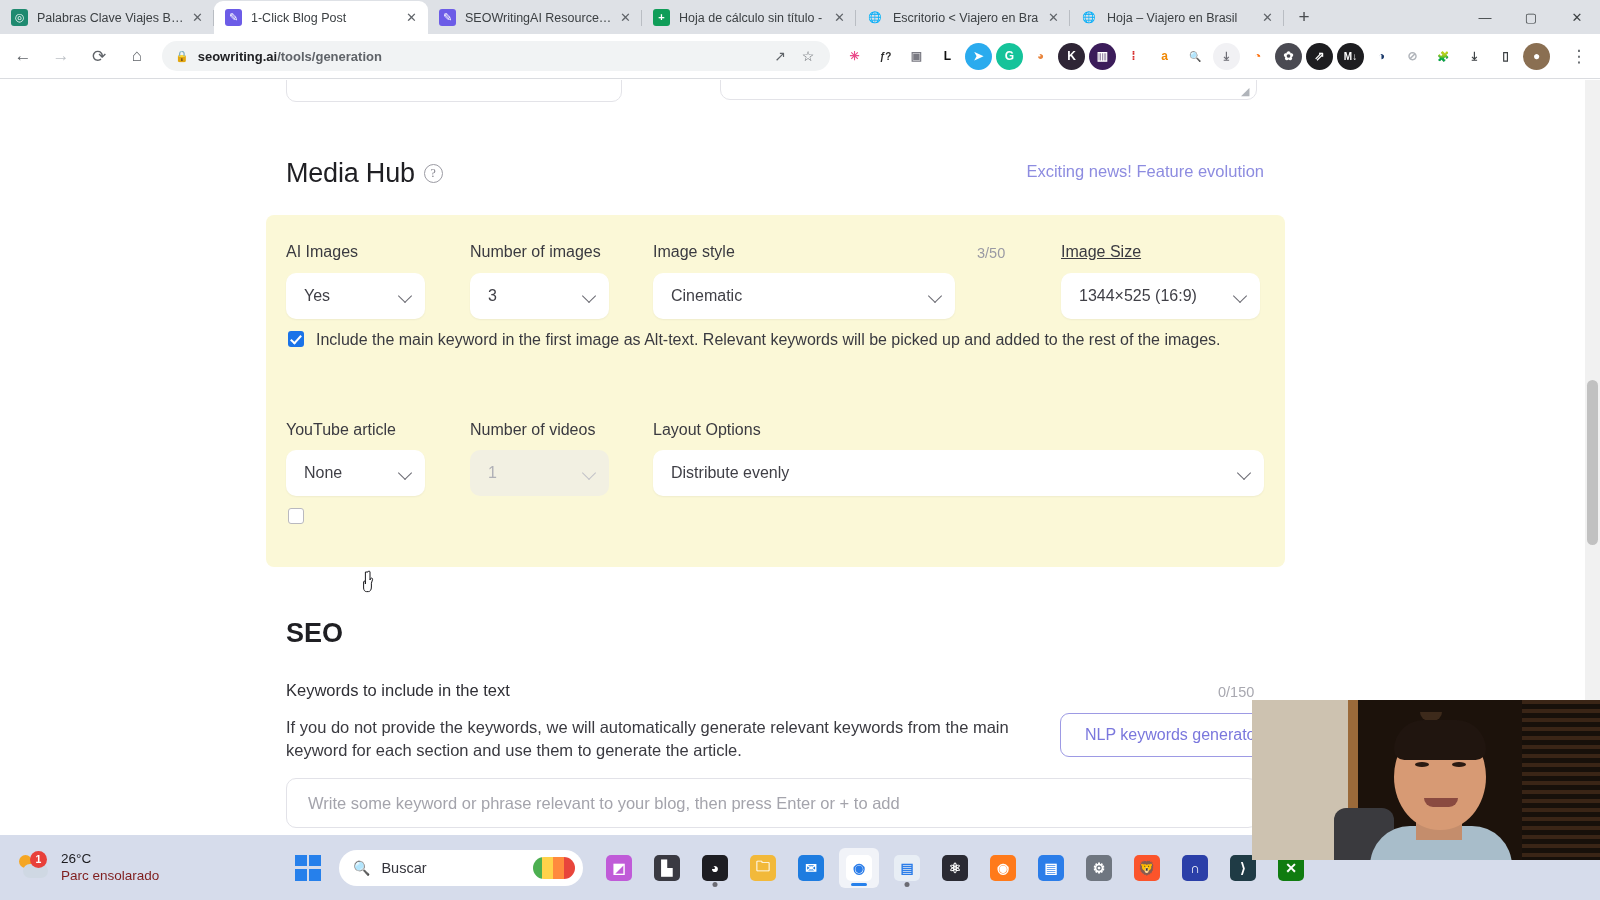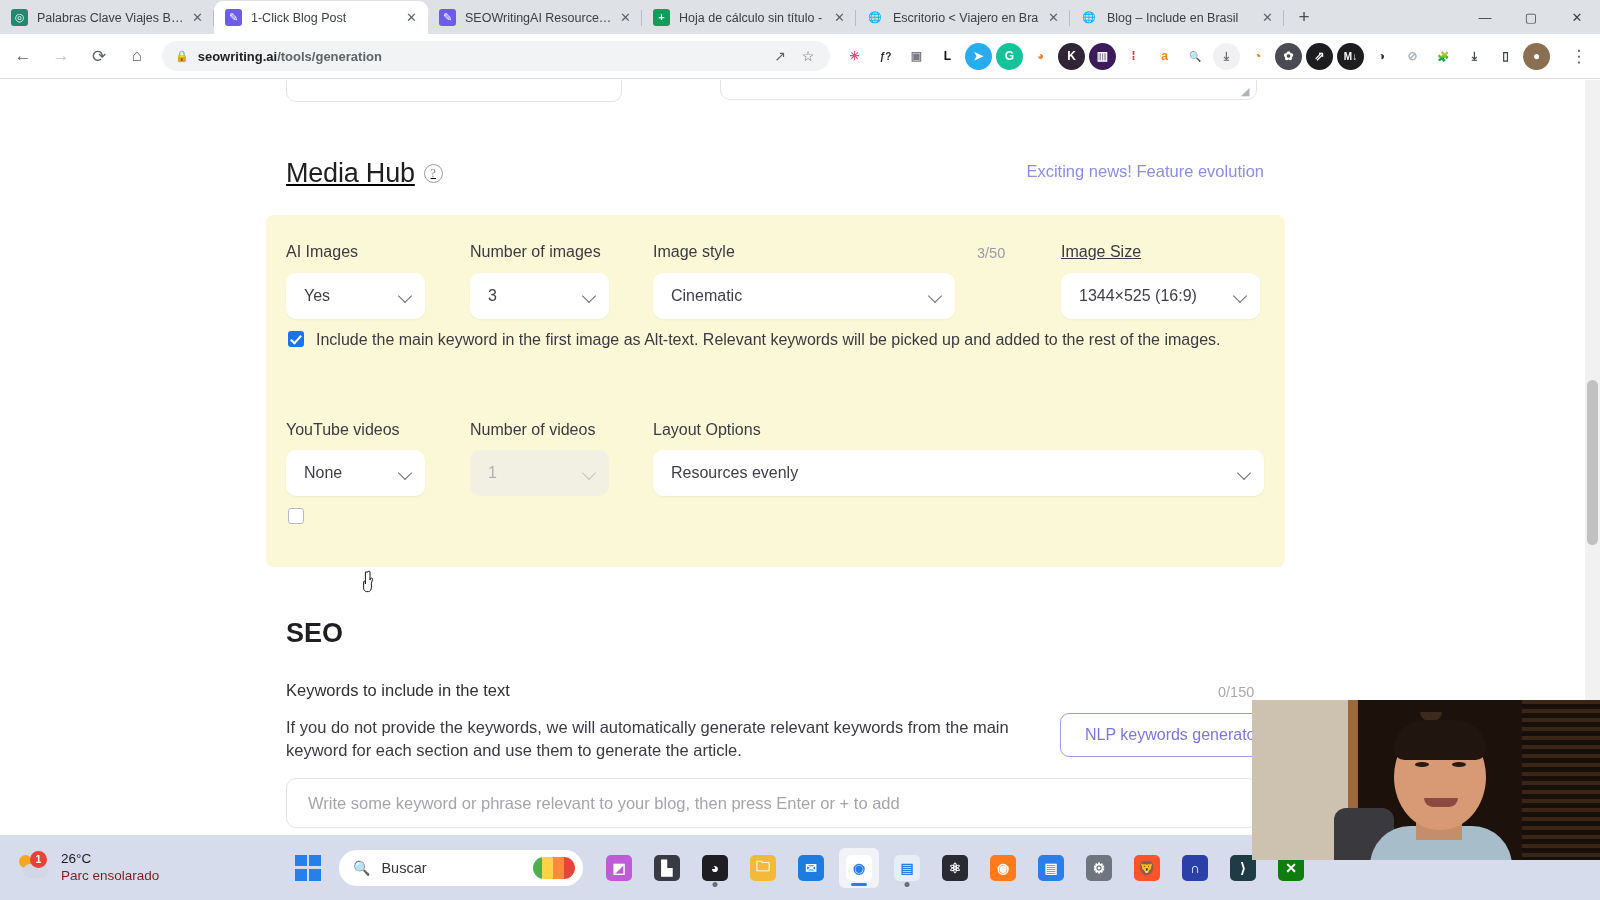--- a/index.html
+++ b/index.html
@@ -368,21 +368,21 @@
           <span class="tab-sep"></span>
         </div>
         <div class="tab">
           <span class="favicon fv-globe">🌐</span>
           <span class="tab-title">Escritorio &lt; Viajero en Bra</span>
           <span class="tab-close">✕</span>
           <span class="tab-sep"></span>
         </div>
         <div class="tab">
           <span class="favicon fv-globe">🌐</span>
-          <span class="tab-title">Blog – Include en Brasil</span>
+          <span class="tab-title">Hoja – Viajero en Brasil</span>
           <span class="tab-close">✕</span>
           <span class="tab-sep"></span>
         </div>
       </div>
     <div class="newtab">+</div>
     <div class="wincontrols">
       <div>—</div>
       <div>▢</div>
       <div>✕</div>
     </div>
@@ -433,21 +433,21 @@
   <div class="page">
     <div class="content">
 
       <div class="top-cut-left">
         
       </div>
       <div class="top-cut-right">
         <span class="resize-grip">◢</span>
       </div>
 
-      <div class="section-head" style="top:78px;text-decoration:underline;">
+      <div class="section-head" style="top:78px;">
         <span class="section-title">Media Hub</span>
         <span class="help-icon">?</span>
       </div>
       <div class="news-link" style="top:82px;">Exciting news! Feature evolution</div>
 
       <div class="media-panel">
 
         <div class="field-label" style="left:20px;  top:28px;">AI Images</div>
         <div class="field-label" style="left:204px; top:28px;">Number of images</div>
         <div class="field-label" style="left:387px; top:28px;">Image style</div>
@@ -469,34 +469,34 @@
         <div class="select" style="left:795px; top:58px; width:199px;">
           <span class="val">1344×525 (16:9)</span>
           <span class="chev"></span>
         </div>
 
         <div class="cbrow" style="left:22px; top:113px; width:960px;">
           <span class="cb on"></span>
           <span class="cbtext">Include the main keyword in the first image as Alt-text. Relevant keywords will be picked up and added to the rest of the images.</span>
         </div>
 
-        <div class="field-label" style="left:20px;  top:206px;">YouTube videos</div>
+        <div class="field-label" style="left:20px;  top:206px;">YouTube article</div>
         <div class="field-label" style="left:204px; top:206px;">Number of videos</div>
         <div class="field-label" style="left:387px; top:206px;">Layout Options</div>
 
         <div class="select" style="left:20px; top:235px; width:139px;">
           <span class="val">None</span>
           <span class="chev"></span>
         </div>
         <div class="select disabled" style="left:204px; top:235px; width:139px;">
           <span class="val">1</span>
           <span class="chev"></span>
         </div>
         <div class="select" style="left:387px; top:235px; width:611px;">
-          <span class="val">Resources evenly</span>
+          <span class="val">Distribute evenly</span>
           <span class="chev"></span>
         </div>
 
         <div class="cbrow" style="left:22px; top:290px; width:960px;">
           <span class="cb off"></span>
         </div>
       </div>
 
       <div class="seo-title">SEO</div>
       <div class="kw-label">Keywords to include in the text</div>

